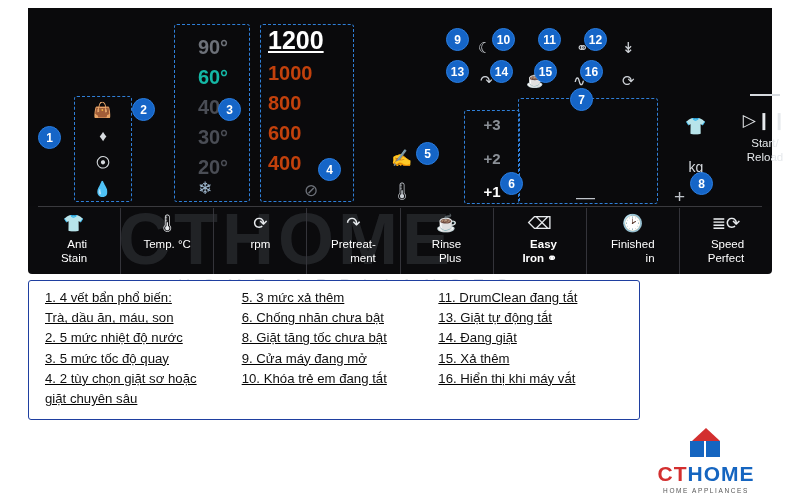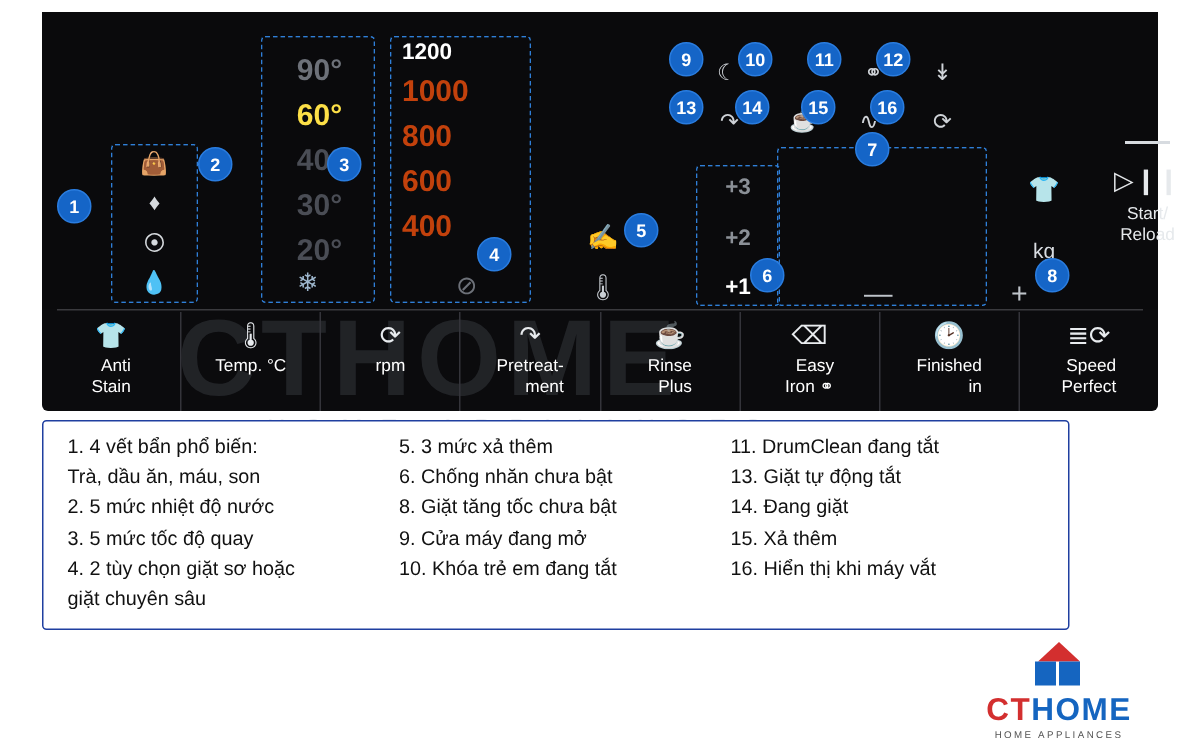--- a/index.html
+++ b/index.html
@@ -71,32 +71,32 @@
 
   
   .temps {
     position:absolute; left: 148px; top: 18px; width: 74px; height: 152px;
     display:flex; flex-direction:column; align-items:center;
     padding-top: 10px;
   }
   .temp {
     font-size: 20px; font-weight: bold; color:#4a4d55; margin-bottom: 7px;
   }
-  .temp.active { color:#fde047; }
+  .temp.active { color:#14b8a6; }
   .temp.dim1 { color:#6d7179; }
   .snow { position:absolute; left: 170px; top: 170px; font-size:17px; color:#9fb8cf; }
 
   
   .rpms {
     position:absolute; left: 236px; top: 18px; width: 86px;
     display:flex; flex-direction:column; align-items:flex-start;
     padding-left: 4px;
   }
   .rpm { font-size: 20px; font-weight:bold; color:#c2410c; margin-bottom: 7px; }
-  .rpm.active { color:#ffffff; font-size: 15px; }
+  .rpm.active { color:#ffffff; font-size: 25px; text-decoration: underline; }
   .rpm-off { position:absolute; left: 276px; top: 172px; font-size: 17px; color:#6d7179; }
 
   
   .pretreat {
     position:absolute; left: 356px; top: 140px; width: 36px; height: 54px;
     display:flex; flex-direction:column; align-items:center; justify-content:space-between;
     color:#c9ced4;
   }
 
   
@@ -155,26 +155,27 @@
     display:flex; flex-direction:column; align-items:center; justify-content:flex-start;
     padding-top: 6px;
     color:#ffffff;
   }
   .btn:last-child { border-right: none; }
   .btn .bico { font-size: 17px; line-height: 20px; color:#e8ebee; height: 22px;}
   .btn .blab { font-size: 11.5px; text-align:right; line-height: 1.2; margin-top: 2px; }
 
   
   .legend {
-    position:absolute; left: 28px; top: 280px; width: 685px; height: 140px;
+    position:absolute; left: 28px; top: 280px; width: 612px; height: 140px;
     border: 1px solid #1f3fa0;
     border-radius: 3px;
     display:flex;
     padding: 8px 10px;
     background: #fff;
+    text-decoration: underline;
   }
   .legcol { flex: 1 1 0; padding: 0 6px; }
   .legcol p {
     margin: 0 0 2px 0;
     font-size: 13.2px; color:#111;
     line-height: 1.38;
   }
 
   
   .logo {
@@ -291,21 +292,21 @@
       <div class="blab" style="white-space:pre-line;">Pretreat-
 ment</div>
     </div>
     <div class="btn">
       <div class="bico">☕</div>
       <div class="blab" style="white-space:pre-line;">Rinse
 Plus</div>
     </div>
     <div class="btn">
       <div class="bico">⌫</div>
-      <div class="blab" style="white-space:pre-line;">Easy
+      <div class="blab" style="white-space:pre-line;font-weight:bold;">Easy
 Iron  ⚭</div>
     </div>
     <div class="btn">
       <div class="bico">🕑</div>
       <div class="blab" style="white-space:pre-line;">Finished
 in</div>
     </div>
     <div class="btn">
       <div class="bico">≣⟳</div>
       <div class="blab" style="white-space:pre-line;">Speed

